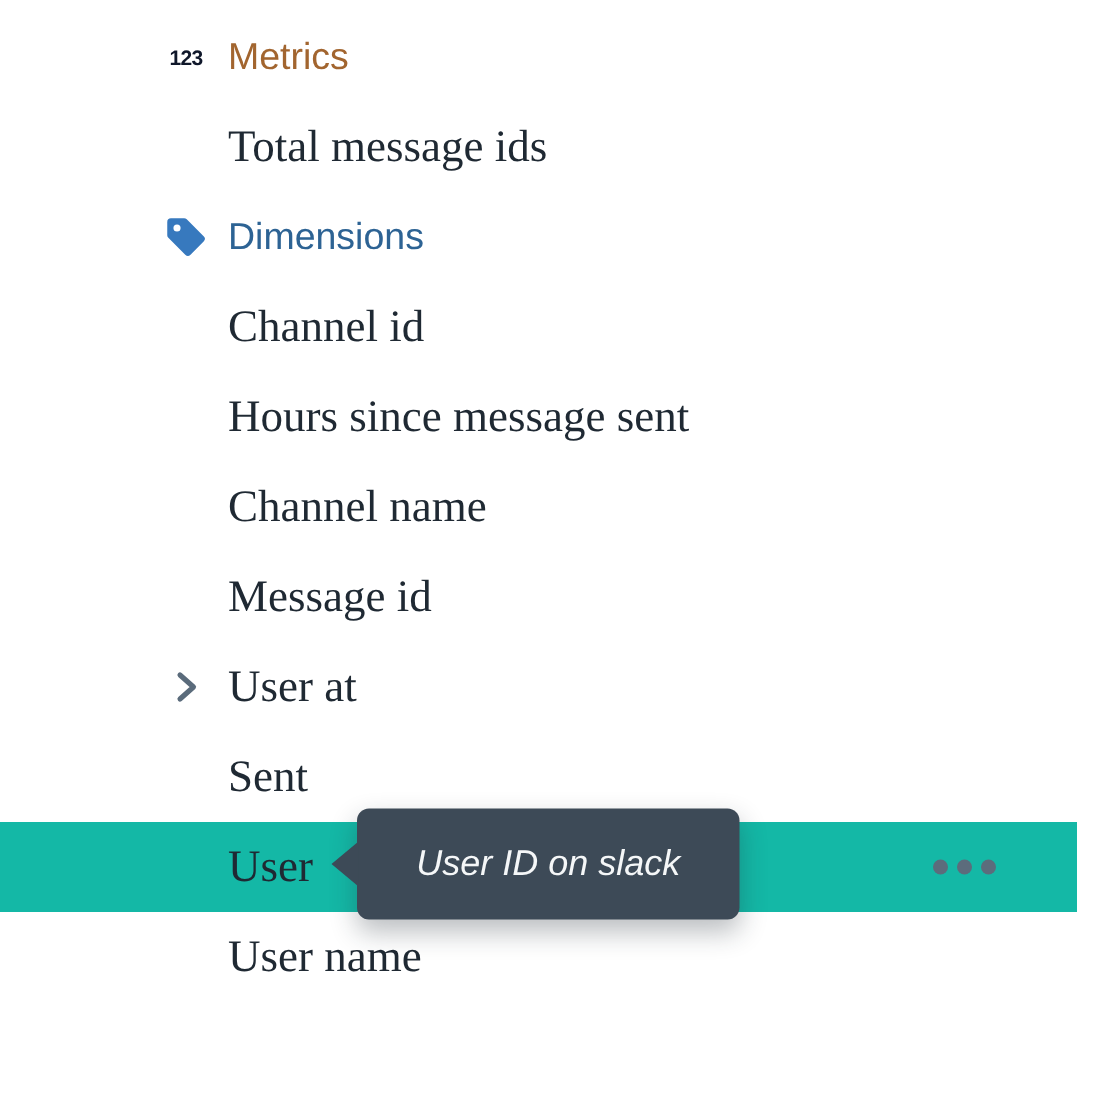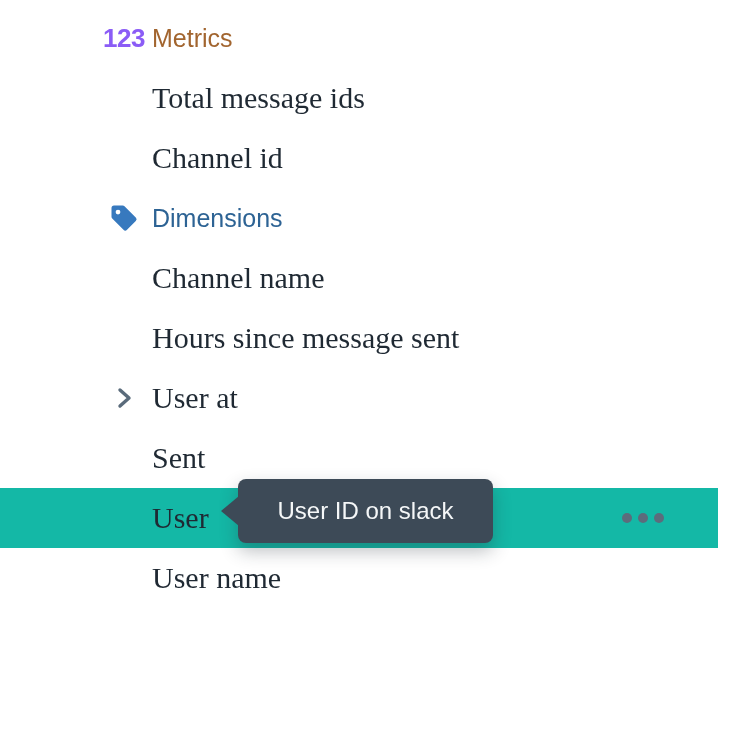--- a/index.html
+++ b/index.html
@@ -21,24 +21,24 @@
     width: 36px;
     min-width: 36px;
     margin-right: 10px;
     display: flex;
     align-items: center;
     justify-content: center;
   }
   .icon-slot.empty { visibility: hidden; }
 
   .badge-123 {
-    font-size: 26px;
+    font-size: 14px;
     font-weight: 700;
     letter-spacing: -0.5px;
-    color: #8b5cf6;
+    color: #0f172a;
     line-height: 1;
   }
 
   .header-label { font-size: 25px; font-weight: 400; }
   .header-label.metrics { color: #a2652f; }
   .header-label.dimensions { color: #2d6394; }
 
   .item-label { font-size: 30px; font-weight: 400; color: #1f2933; font-family: Liberation Serif, serif; }
 
   .chevron-icon svg { display: block; }
@@ -57,30 +57,31 @@
   .more-menu .dot {
     width: 10px; height: 10px;
     border-radius: 50%;
     background: #5c6c7c;
   }
 
   .tooltip {
     position: absolute;
     left: 238px;
     top: -9px;
-    height: 64px;
+    height: 74px;
     min-width: 255px;
     padding: 0 30px;
     background: #3d4a57;
     border-radius: 8px;
     display: flex;
     align-items: center;
     justify-content: center;
     box-shadow: 0 8px 18px rgba(31, 41, 51, 0.30);
     z-index: 5;
+    font-style: italic;
   }
   .tooltip-text { font-size: 24px; color: #f5f7f8; white-space: nowrap; }
   .tooltip-arrow {
     position: absolute;
     left: -17px;
     top: 50%;
     transform: translateY(-50%);
     width: 0; height: 0;
     border-top: 15px solid transparent;
     border-bottom: 15px solid transparent;
@@ -98,44 +99,48 @@
     </span>
     <span class="header-label metrics">Metrics</span>
   </div>
 
   <div class="row">
     <span class="icon-slot empty"></span>
     <span class="item-label">Total message ids</span>
   </div>
 
   <div class="row">
-    <span class="icon-slot empty"></span>
-    <span class="item-label">Channel id</span>
-  </div>
-
-  <div class="row">
     <span class="icon-slot">
       <svg width="30" height="30" viewBox="0 0 24 24" style="transform: rotate(0deg);">
         <path d="M21.4 11.58l-9-9A1.99 1.99 0 0 0 11 2H4a2 2 0 0 0-2 2v7c0 .53.21 1.04.59 1.41l9 9a1.99 1.99 0 0 0 2.82 0l7-7a1.99 1.99 0 0 0 0-2.83z" fill="#3779be"></path>
         <circle cx="7.2" cy="7.2" r="1.9" fill="#ffffff"></circle>
       </svg>
     </span>
     <span class="header-label dimensions">Dimensions</span>
   </div>
 
   <div class="row">
     <span class="icon-slot empty"></span>
-    <span class="item-label">Channel name</span>
+    <span class="item-label">Channel id</span>
   </div>
 
   <div class="row">
     <span class="icon-slot empty"></span>
     <span class="item-label">Hours since message sent</span>
   </div>
 
+  <div class="row">
+    <span class="icon-slot empty"></span>
+    <span class="item-label">Channel name</span>
+  </div>
+
+  <div class="row">
+    <span class="icon-slot empty"></span>
+    <span class="item-label">Message id</span>
+  </div>
 
   <div class="row">
     <span class="icon-slot chevron-icon">
       <svg width="24" height="24" viewBox="0 0 24 24" fill="none">
         <polyline points="8,4 17,12 8,20" stroke="#5a6b7b" stroke-width="3.4" stroke-linecap="round" stroke-linejoin="round" fill="none"></polyline>
       </svg>
     </span>
     <span class="item-label">User at</span>
   </div>
 

